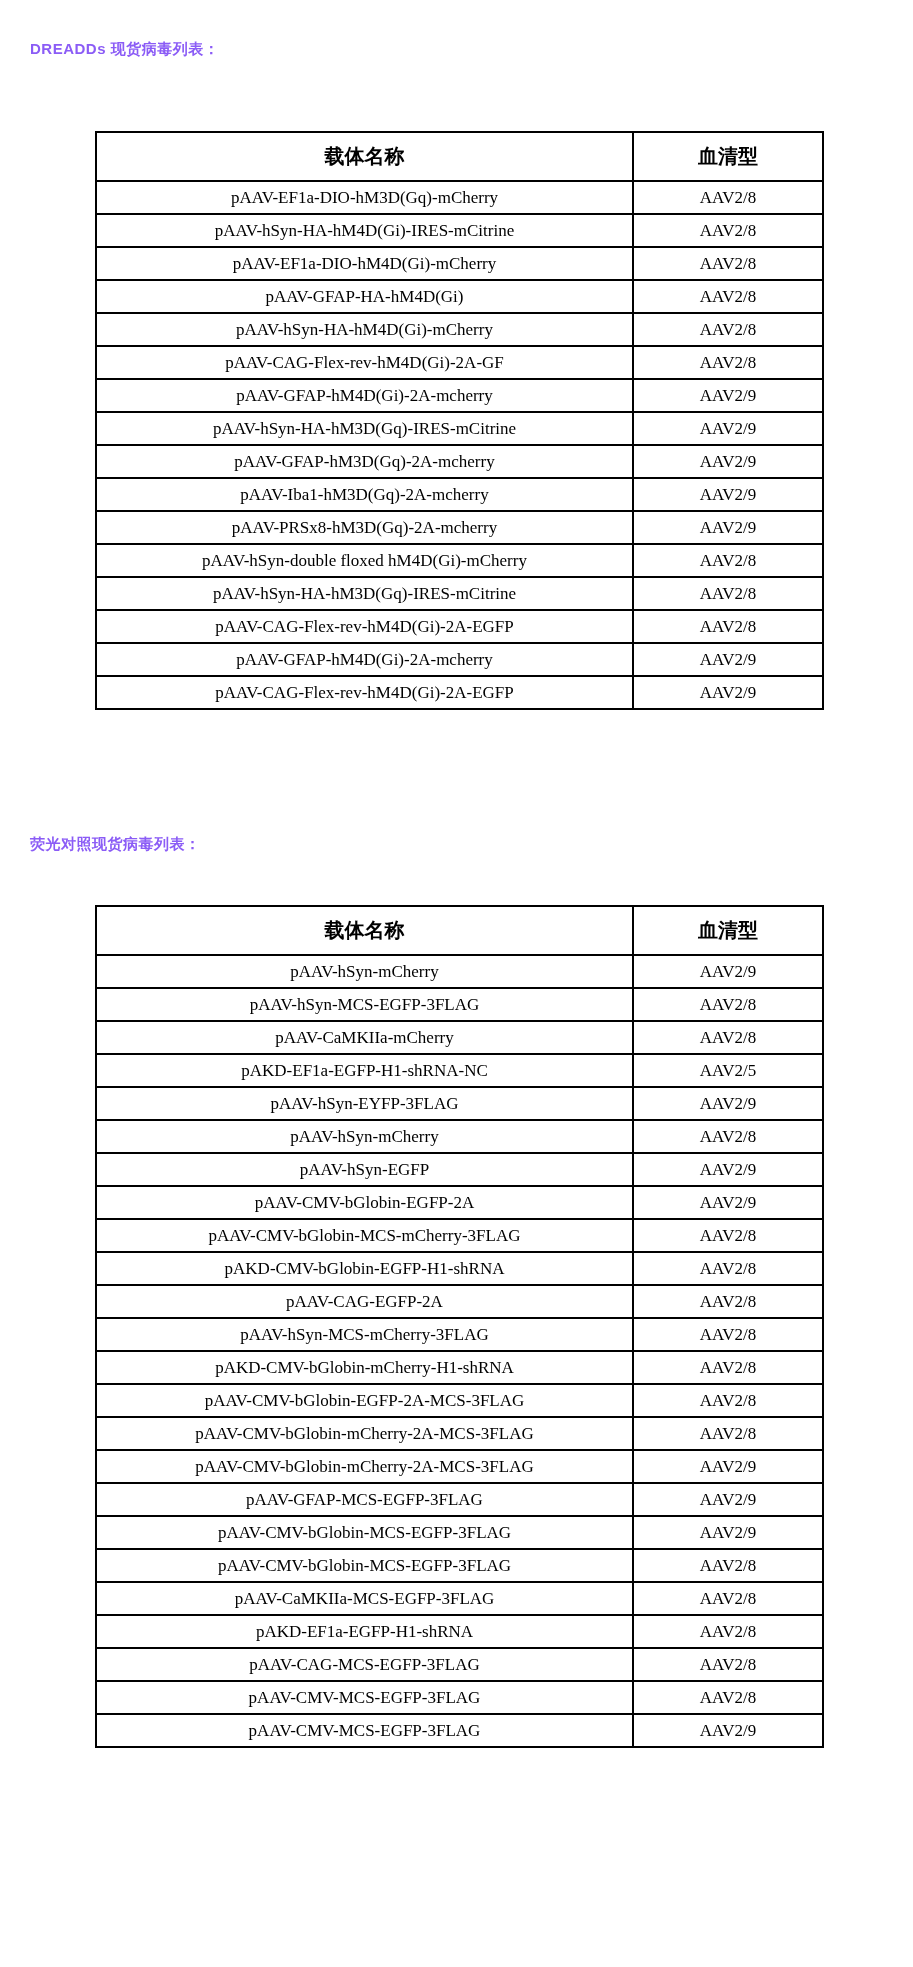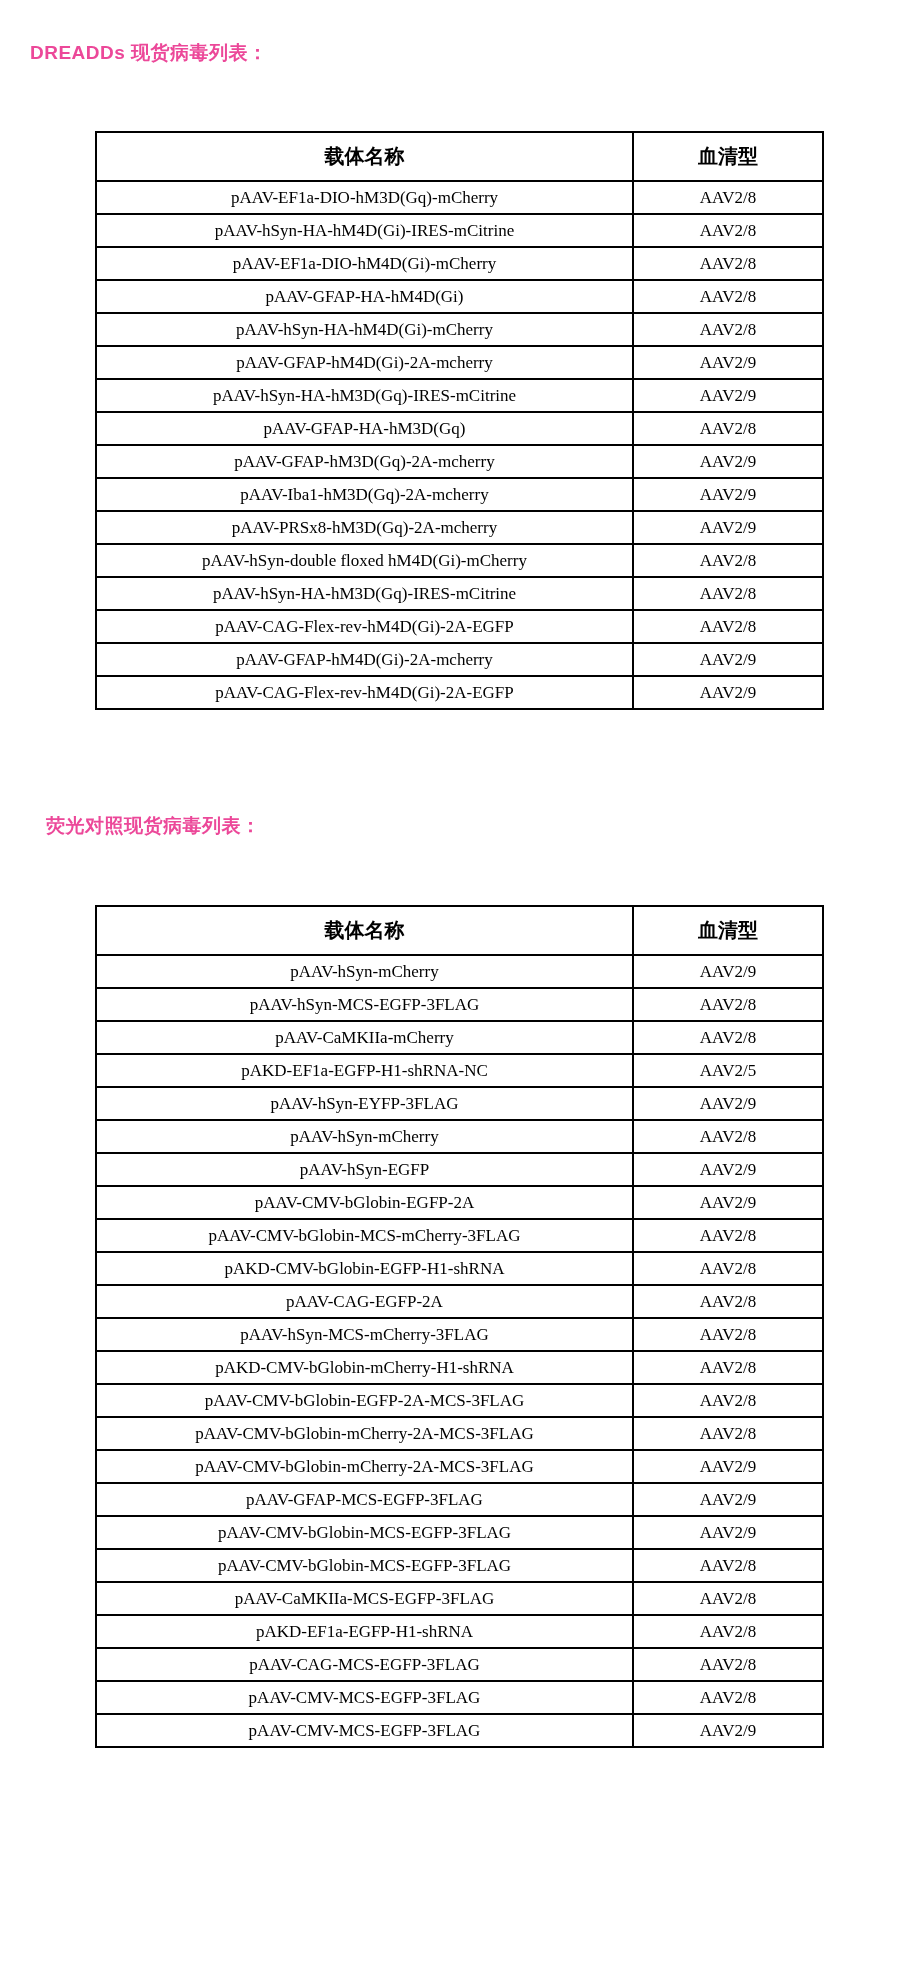--- a/index.html
+++ b/index.html
@@ -14,27 +14,27 @@
     background: #ffffff;
     font-family: "Liberation Serif", serif;
     color: #000000;
   }
   .section-title {
     position: absolute;
     left: 30px;
     margin: 0;
     font-family: "Liberation Sans", sans-serif;
     font-weight: bold;
-    font-size: 19px;
+    font-size: 15px;
     letter-spacing: 0.5px;
-    color: #ec4899;
+    color: #8b5cf6;
     white-space: nowrap;
   }
   .title-1 { top: 40px; }
-  .title-2 { top: 813px; margin-left: 16px; }
+  .title-2 { top: 835px; }
 
   table.vector-table {
     position: absolute;
     left: 95px;
     width: 727px;
     border-collapse: collapse;
     table-layout: fixed;
     background: #ffffff;
   }
   .table-1 { top: 131px; }
@@ -96,30 +96,30 @@
         </tr>
         <tr>
           <td>pAAV-GFAP-HA-hM4D(Gi)</td>
           <td>AAV2/8</td>
         </tr>
         <tr>
           <td>pAAV-hSyn-HA-hM4D(Gi)-mCherry</td>
           <td>AAV2/8</td>
         </tr>
         <tr>
+          <td>pAAV-CAG-Flex-rev-hM4D(Gi)-2A-GF</td>
+          <td>AAV2/8</td>
+        </tr>
+        <tr>
           <td>pAAV-GFAP-hM4D(Gi)-2A-mcherry</td>
           <td>AAV2/9</td>
         </tr>
         <tr>
           <td>pAAV-hSyn-HA-hM3D(Gq)-IRES-mCitrine</td>
           <td>AAV2/9</td>
-        </tr>
-        <tr>
-          <td>pAAV-GFAP-HA-hM3D(Gq)</td>
-          <td>AAV2/8</td>
         </tr>
         <tr>
           <td>pAAV-GFAP-hM3D(Gq)-2A-mcherry</td>
           <td>AAV2/9</td>
         </tr>
         <tr>
           <td>pAAV-Iba1-hM3D(Gq)-2A-mcherry</td>
           <td>AAV2/9</td>
         </tr>
         <tr>

